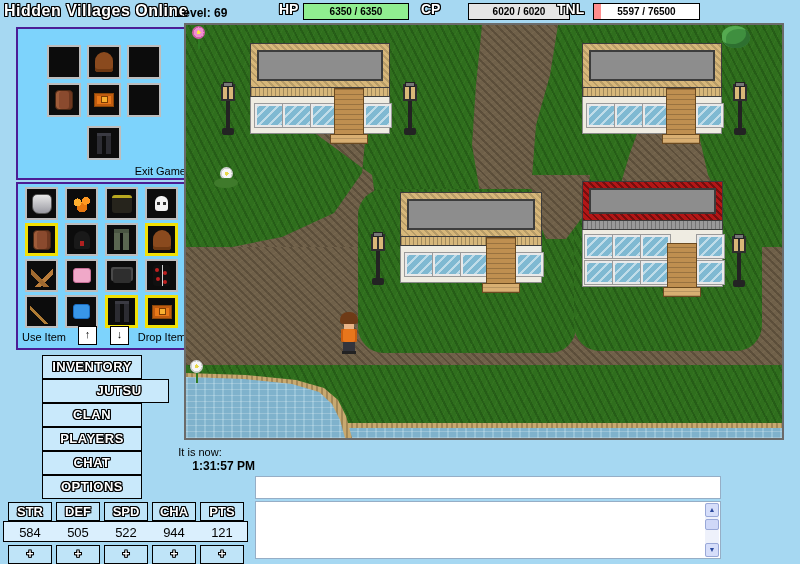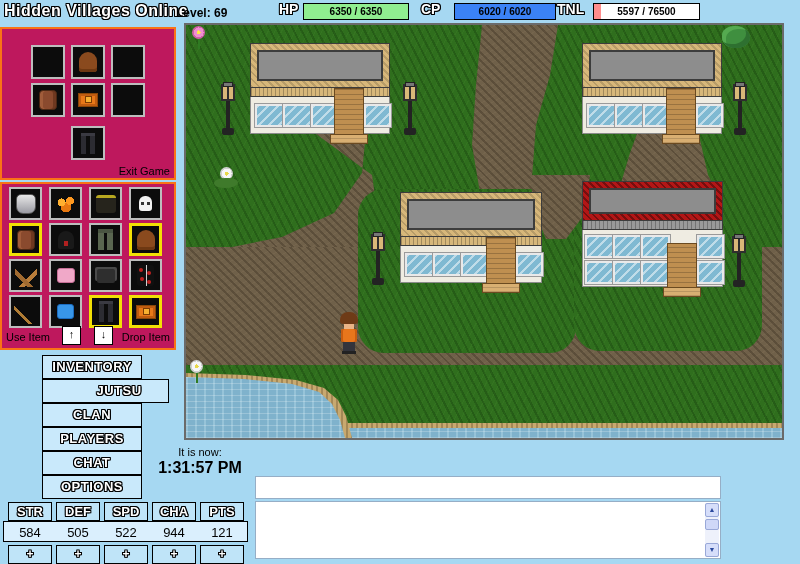--- a/index.html
+++ b/index.html
@@ -10,21 +10,21 @@
                 -1px 0 0 #000,1px 0 0 #000,0 -1px 0 #000,0 1px 0 #000;}
   
   .logo{position:absolute;left:4px;top:2px;font-size:16px;letter-spacing:.5px;}
   .level{position:absolute;left:176px;top:6px;font-size:12px;font-weight:bold;color:#000;}
   .bar-label{position:absolute;top:1px;font-size:14px;}
   .statbar{position:absolute;top:3px;height:15px;border:1px solid #000;background:#fff;
            font-size:10px;font-weight:bold;line-height:15px;text-align:center;color:#000;}
   .statbar .fill{position:absolute;left:0;top:0;bottom:0;}
   .statbar .txt{position:relative;z-index:2;}
   
-  .panel{position:absolute;left:0;width:172px;background:#be185d;border:2px solid #f97316;}
+  .panel{position:absolute;left:16px;width:172px;background:#7dd3fc;border:2px solid #4c1d95;}
   #equip-panel{top:27px;height:149px;}
   #inv-panel{top:182px;height:164px;}
   .slot{position:absolute;box-sizing:border-box;width:33px;height:33px;background:#0c0c0c;
         border:2px solid #bdbdbd;display:flex;align-items:center;justify-content:center;}
   .eq-slot{width:34px;height:34px;}
   .slot.equipped{border:3px solid #f2e005;}
   .small-label{position:absolute;font-size:11px;color:#000;}
   .arrow-btn{position:absolute;bottom:3px;width:17px;height:17px;background:#fff;border:1px solid #000;
              text-align:center;line-height:15px;font-size:11px;font-weight:bold;color:#000;cursor:pointer;}
   
@@ -62,21 +62,21 @@
   .menu-btn{position:absolute;left:42px;width:98px;height:22px;background:#c9e9fb;border:1px solid #000;
             text-align:center;line-height:22px;font-size:13px;letter-spacing:.5px;cursor:pointer;}
   
   .stat-box{position:absolute;width:42px;height:17px;background:#bfe4f8;border:1px solid #000;
             text-align:center;line-height:17px;font-size:13px;}
   .stat-plus{cursor:pointer;font-size:12px;}
   #stat-values{position:absolute;left:3px;top:521px;width:243px;height:19px;background:#daeffd;border:1px solid #000;}
   .stat-val{position:absolute;top:3px;width:42px;text-align:center;font-size:13px;color:#000;}
   
   .clock-line1{position:absolute;left:150px;top:446px;width:100px;text-align:center;font-size:11px;color:#000;}
-  .clock-line2{position:absolute;left:145px;top:459px;width:110px;text-align:center;font-size:16px;font-weight:bold;color:#000;}
+  .clock-line2{position:absolute;left:145px;top:459px;width:110px;text-align:right;font-size:12px;font-weight:bold;color:#000;}
   #chat-input{position:absolute;left:255px;top:476px;width:458px;height:19px;border:1px solid #96aec6;
               font-size:12px;font-family:"Liberation Sans",sans-serif;padding:1px 3px;}
   #chat-log{position:absolute;left:255px;top:501px;width:464px;height:56px;background:#fff;border:1px solid #96aec6;}
   .scrollbar{position:absolute;right:1px;top:1px;bottom:1px;width:14px;background:#eef1fb;}
   .sb-btn{position:absolute;left:0;width:14px;height:14px;background:#d6defa;border:1px solid #99a8d8;
           box-sizing:border-box;text-align:center;line-height:12px;font-size:7px;color:#2b4a9e;cursor:pointer;border-radius:2px;}
   .sb-thumb{position:absolute;left:0;top:16px;width:14px;height:11px;background:#cfd8f8;border:1px solid #99a8d8;
             box-sizing:border-box;border-radius:2px;cursor:pointer;}
   
   #map{position:absolute;left:184px;top:23px;width:596px;height:413px;border:2px solid #6a6a6a;
@@ -143,21 +143,21 @@
 
   <div class="logo outline">Hidden Villages Online</div>
   <div class="level">Level: 69</div>
 
   <div class="bar-label outline" style="left:279px;">HP</div>
   <div class="statbar" style="left:303px;width:104px;background:#90ee90;">
     <span class="txt">6350 / 6350</span>
   </div>
 
   <div class="bar-label outline" style="left:421px;">CP</div>
-  <div class="statbar" style="left:454px;width:100px;background:#3b82f6;">
+  <div class="statbar" style="left:468px;width:100px;background:#e5e5e5;">
     <span class="txt">6020 / 6020</span>
   </div>
 
   <div class="bar-label outline" style="left:557px;">TNL</div>
   <div class="statbar" style="left:593px;width:105px;">
     <div class="fill" style="width:7%;background:#ff8d8d;"></div>
     <span class="txt">5597 / 76500</span>
   </div>
 
   <div class="panel" id="equip-panel">

